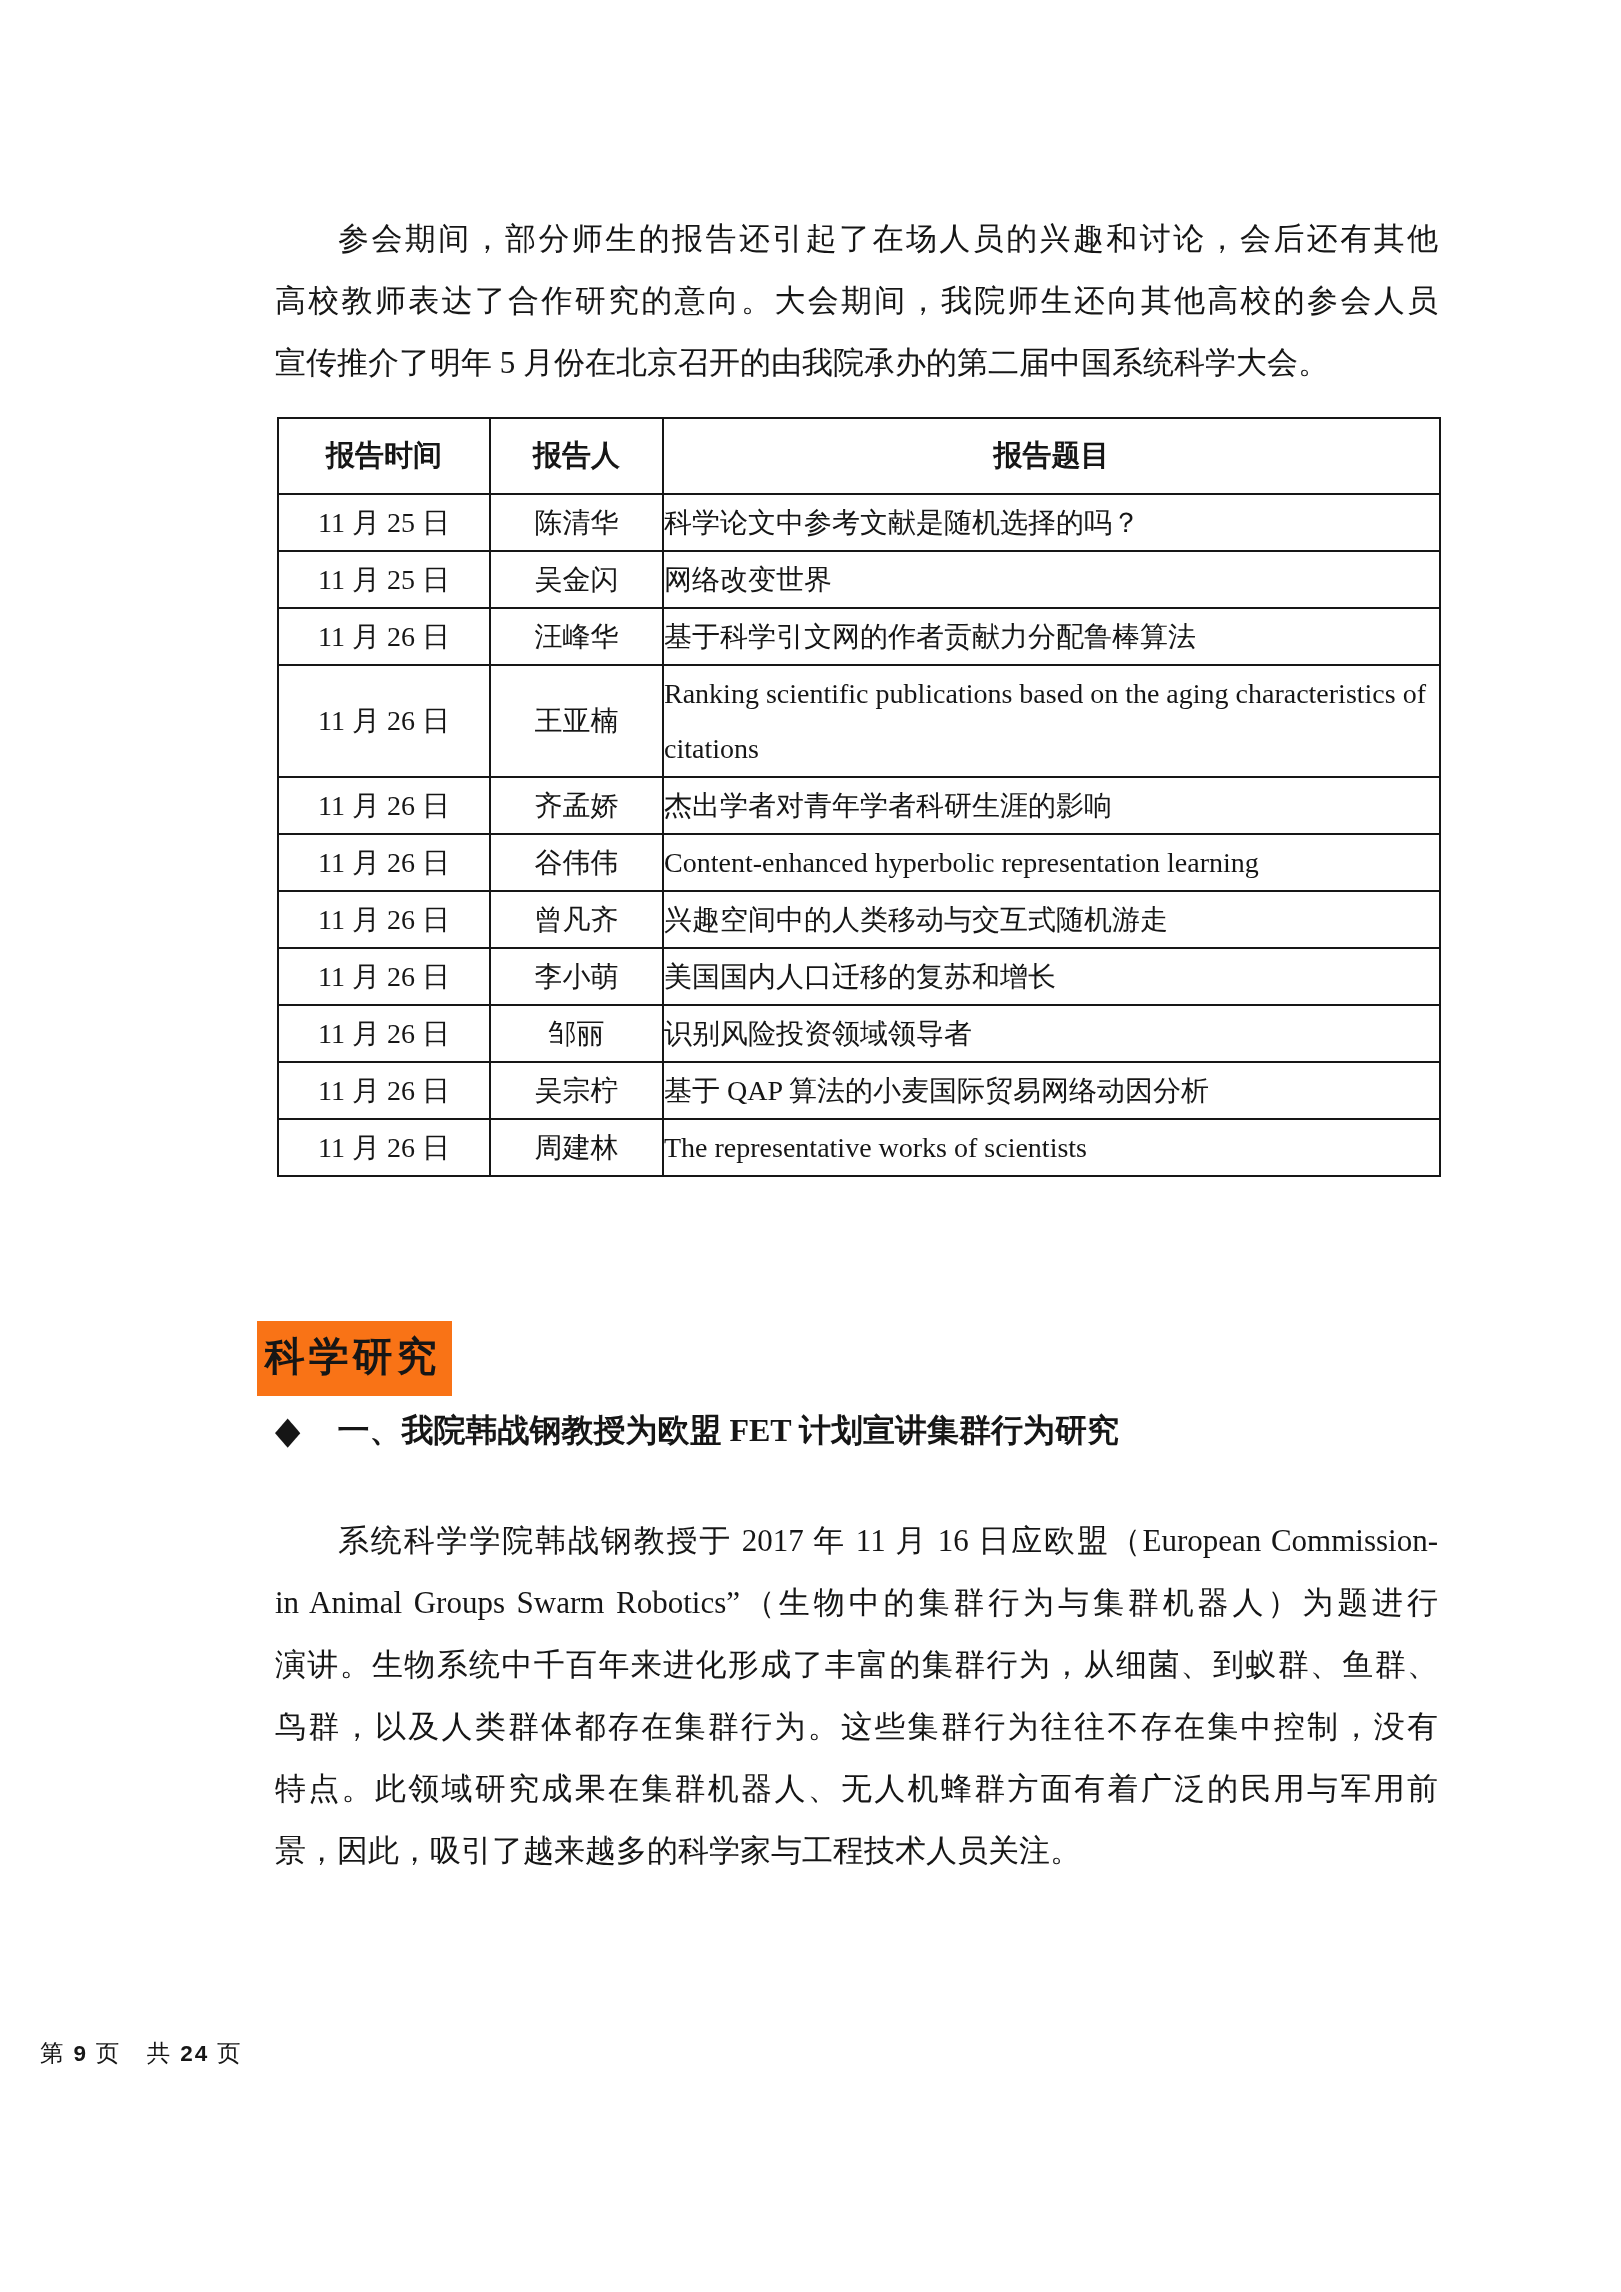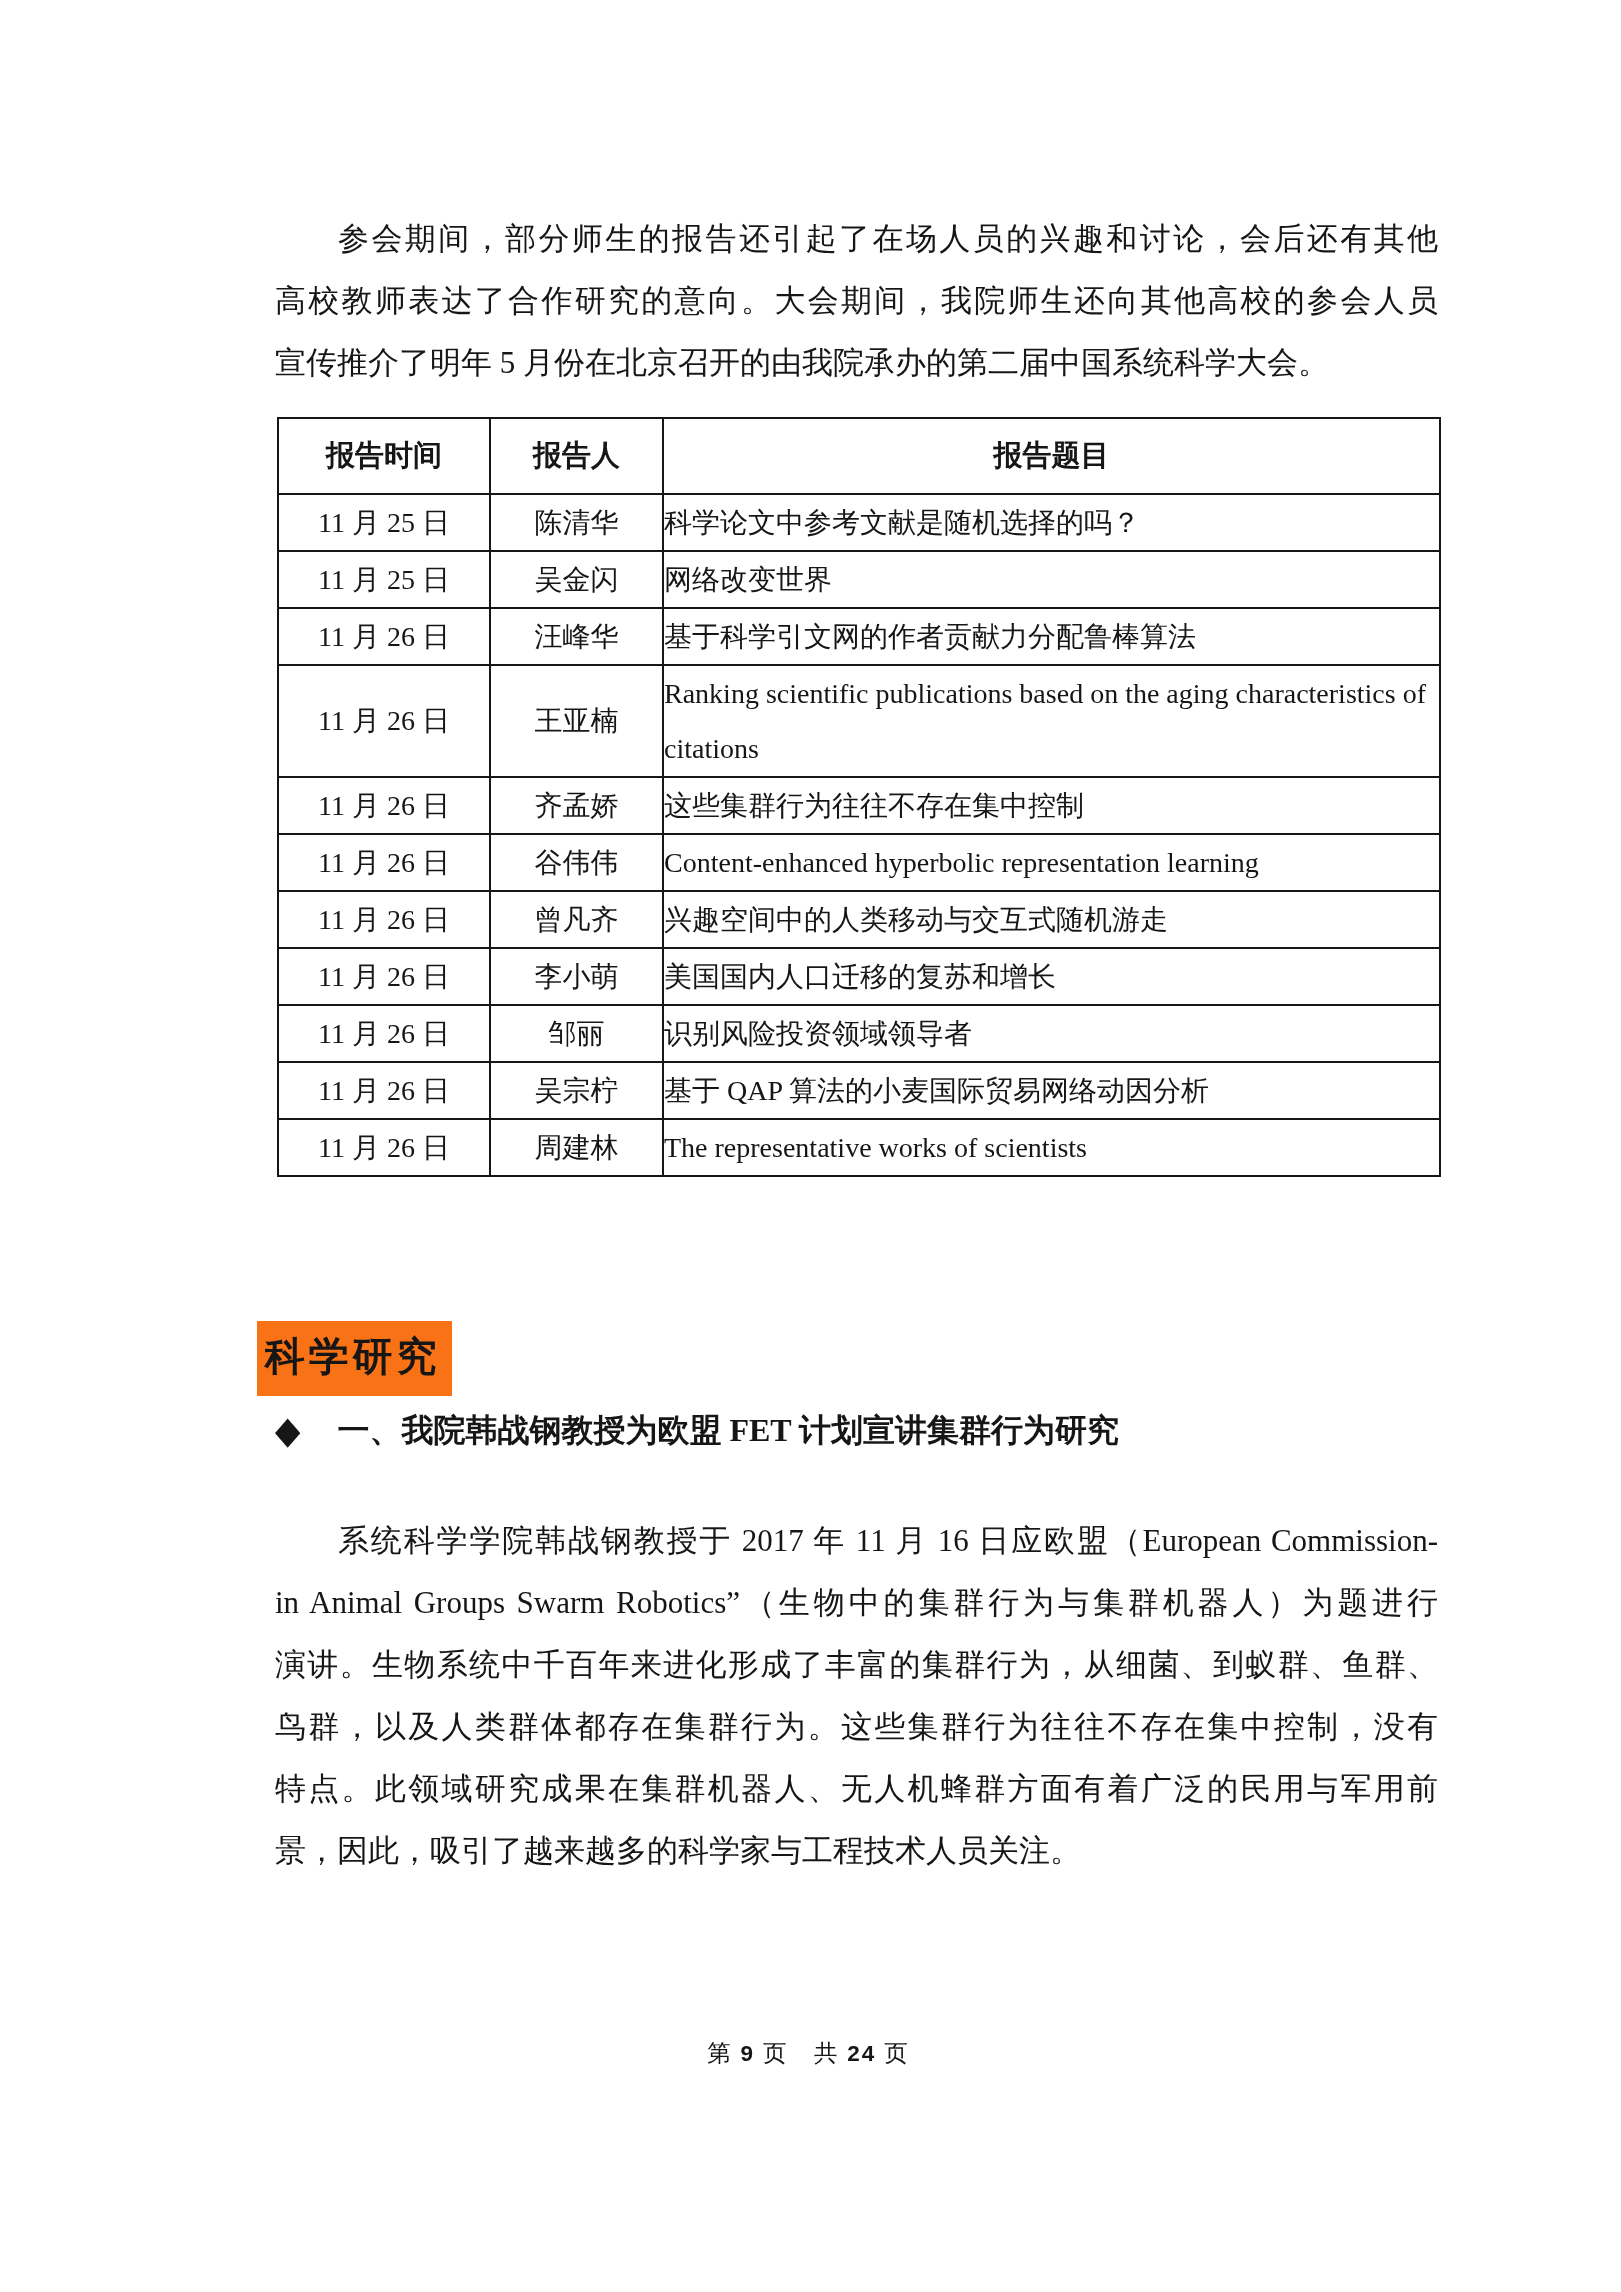--- a/index.html
+++ b/index.html
@@ -69,23 +69,23 @@
   .sub-heading .bullet{
     display:inline-block;
     font-size:33px;
     margin-right:37px;
     transform:scaleY(1.15);
   }
 
   
   .footer{
     position:absolute;top:2037px;left:0;right:4px;
-    text-align:center;
     font-size:23.5px;
     letter-spacing:2px;
+    padding-left:40px;
   }
   .footer b{font-family:"Liberation Sans","DejaVu Sans",sans-serif;font-size:22.5px;}
 </style>
 </head>
 <body>
 
 <div class="page">
 
   <div class="para p1" id="p1">
       <div class="line first">参会期间，部分师生的报告还引起了在场人员的兴趣和讨论，会后还有其他</div>
@@ -123,21 +123,21 @@
           <td class="cell-title">基于科学引文网的作者贡献力分配鲁棒算法</td>
         </tr>
         <tr>
           <td class="cell-date">11 月 26 日</td>
           <td class="cell-speaker">王亚楠</td>
           <td class="cell-title">Ranking scientific publications based on the aging characteristics of citations</td>
         </tr>
         <tr>
           <td class="cell-date">11 月 26 日</td>
           <td class="cell-speaker">齐孟娇</td>
-          <td class="cell-title">这些集群行为往往不存在集中控制</td>
+          <td class="cell-title">杰出学者对青年学者科研生涯的影响</td>
         </tr>
         <tr>
           <td class="cell-date">11 月 26 日</td>
           <td class="cell-speaker">谷伟伟</td>
           <td class="cell-title">Content-enhanced hyperbolic representation learning</td>
         </tr>
         <tr>
           <td class="cell-date">11 月 26 日</td>
           <td class="cell-speaker">曾凡齐</td>
           <td class="cell-title">兴趣空间中的人类移动与交互式随机游走</td>

